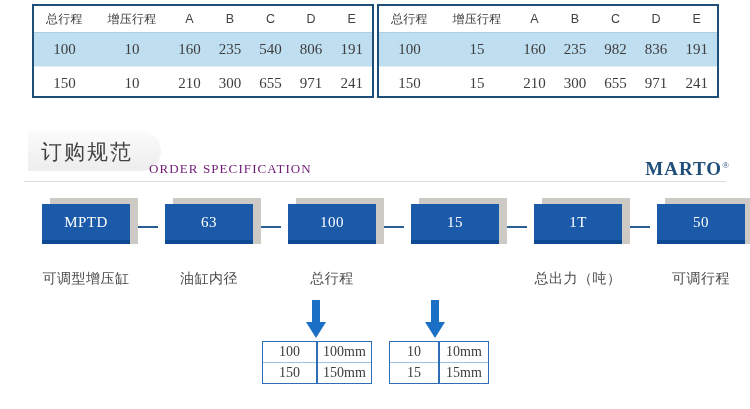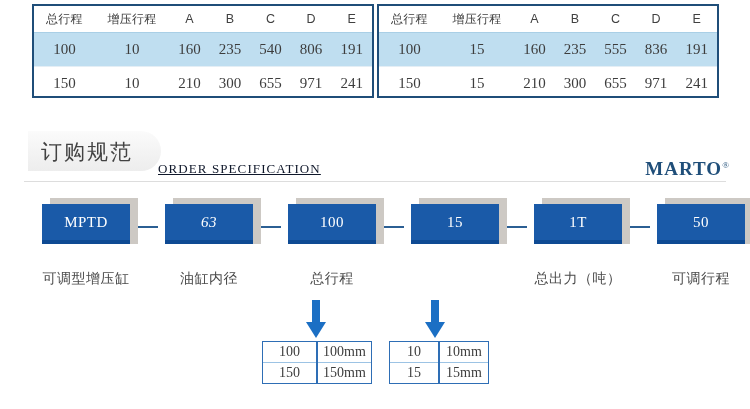--- a/index.html
+++ b/index.html
@@ -68,27 +68,26 @@
   }
   .title-cn{
     position:absolute;left:41px;top:138px;
     font-family:"DejaVu Sans", sans-serif;
     font-size:21px;
     color:#434343;
     letter-spacing:2px;
     white-space:nowrap;
   }
   .title-en{
-    position:absolute;left:158px;top:161px;
+    position:absolute;left:149px;top:161px;
     font-family:"Liberation Serif", serif;
     font-size:13px;
-    color:#0f172a;
+    color:#701a75;
     letter-spacing:1.1px;
     white-space:nowrap;
-    text-decoration:underline;
   }
   .brand{
     position:absolute;right:20px;top:158px;
     font-family:"Liberation Serif", serif;
     font-size:19px;
     font-weight:bold;
     color:#1f4e79;
     letter-spacing:1px;
     white-space:nowrap;
     margin-left:12px;
@@ -222,21 +221,21 @@
           <th class="col-r">D</th>
           <th class="col-r">E</th>
         </tr>
       </thead>
       <tbody>
         <tr class="hl">
           <td>100</td>
           <td>15</td>
           <td>160</td>
           <td>235</td>
-          <td>555</td>
+          <td>982</td>
           <td>836</td>
           <td>191</td>
         </tr>
         <tr>
           <td>150</td>
           <td>15</td>
           <td>210</td>
           <td>300</td>
           <td>655</td>
           <td>971</td>
@@ -255,21 +254,21 @@
   <div class="flow">
 
     <div class="node" style="left:42px;">
       <div class="shadow"></div>
       <div class="face">
           <span>MPTD</span>
         </div>
     </div>
     <div class="dash" style="left:138px;"></div>
 
-    <div class="node" style="left:165px;font-style:italic;">
+    <div class="node" style="left:165px;">
       <div class="shadow"></div>
       <div class="face">
           <span>63</span>
         </div>
     </div>
     <div class="dash" style="left:261px;"></div>
 
     <div class="node" style="left:288px;">
       <div class="shadow"></div>
       <div class="face">

